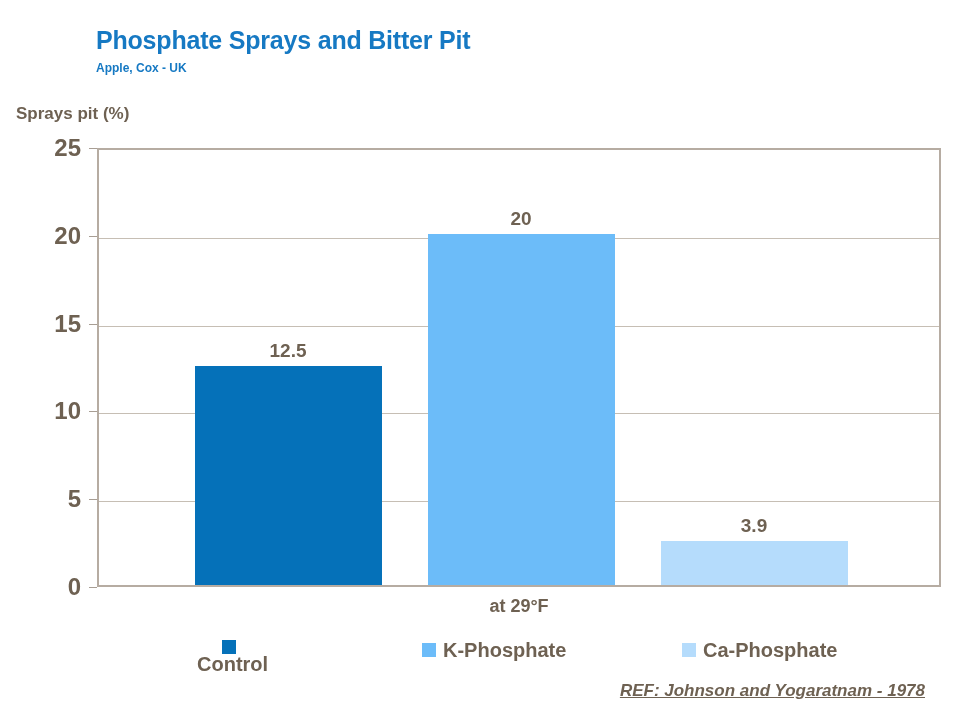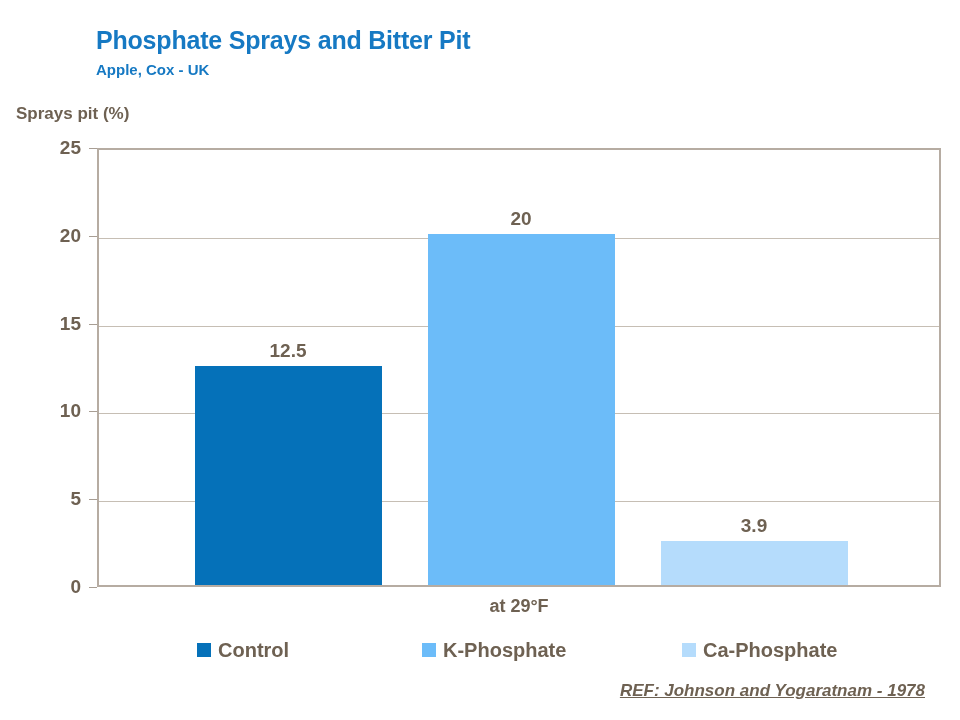--- a/index.html
+++ b/index.html
@@ -28,21 +28,21 @@
     font-size: 25px;
     font-weight: bold;
     color: #1679c3;
     letter-spacing: -0.2px;
     white-space: nowrap;
   }
   #chart-subtitle {
     position: absolute;
     left: 96px;
     top: 61px;
-    font-size: 15px;
+    font-size: 12px;
     font-weight: bold;
     color: #1679c3;
     white-space: nowrap;
   }
 
   
   #y-axis-title {
     position: absolute;
     left: 16px;
     top: 104px;
@@ -69,21 +69,21 @@
     width: 100%;
     height: 1px;
     background: #c6beb4;
   }
 
   
   .y-tick-label {
     position: absolute;
     width: 78px;
     text-align: right;
-    font-size: 19px;
+    font-size: 24px;
     font-weight: bold;
     color: #6e6152;
     transform: translateY(-50%);
   }
   .y-tick-mark {
     position: absolute;
     width: 8px;
     height: 1px;
     background: #a89e94;
     left: 89px;
@@ -195,21 +195,21 @@
       <div class="y-tick-label" style="top: 323.6px; left: 3px;">15</div>
       <div class="y-tick-mark" style="top: 235.8px;"></div>
       <div class="y-tick-label" style="top: 235.8px; left: 3px;">20</div>
       <div class="y-tick-mark" style="top: 148px;"></div>
       <div class="y-tick-label" style="top: 148px; left: 3px;">25</div>
     </div>
 
   <div id="category-label">at 29°F</div>
 
   <div id="legend">
-      <div class="legend-item" style="left: 100px;">
+      <div class="legend-item" style="left: 100px; flex-direction: column;">
         <span class="legend-swatch" style="background: rgb(5, 113, 185);"></span>
         <span class="legend-text">Control</span>
       </div>
       <div class="legend-item" style="left: 585px;">
         <span class="legend-swatch" style="background: rgb(181, 220, 252);"></span>
         <span class="legend-text">Ca-Phosphate</span>
       </div>
       <div class="legend-item" style="left: 325px;">
         <span class="legend-swatch" style="background: rgb(108, 188, 249);"></span>
         <span class="legend-text">K-Phosphate</span>

